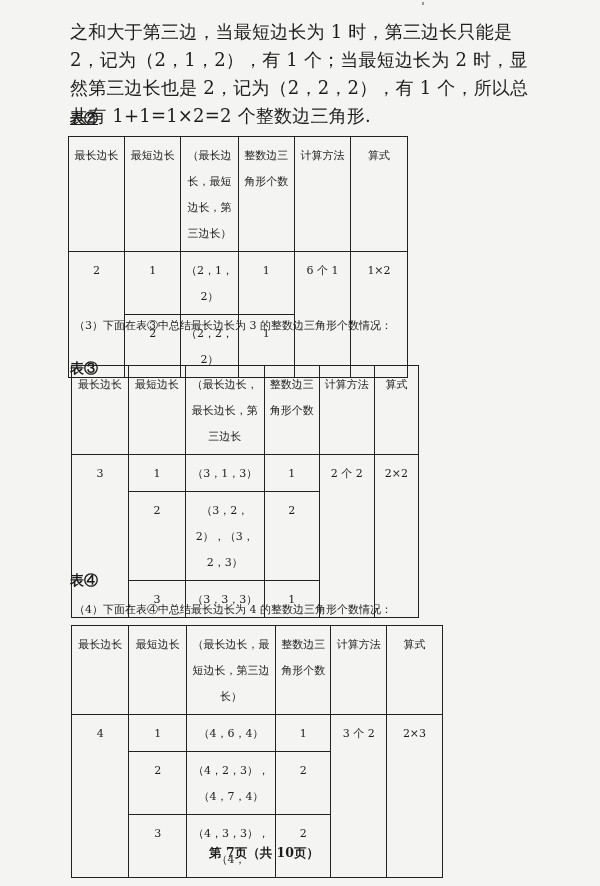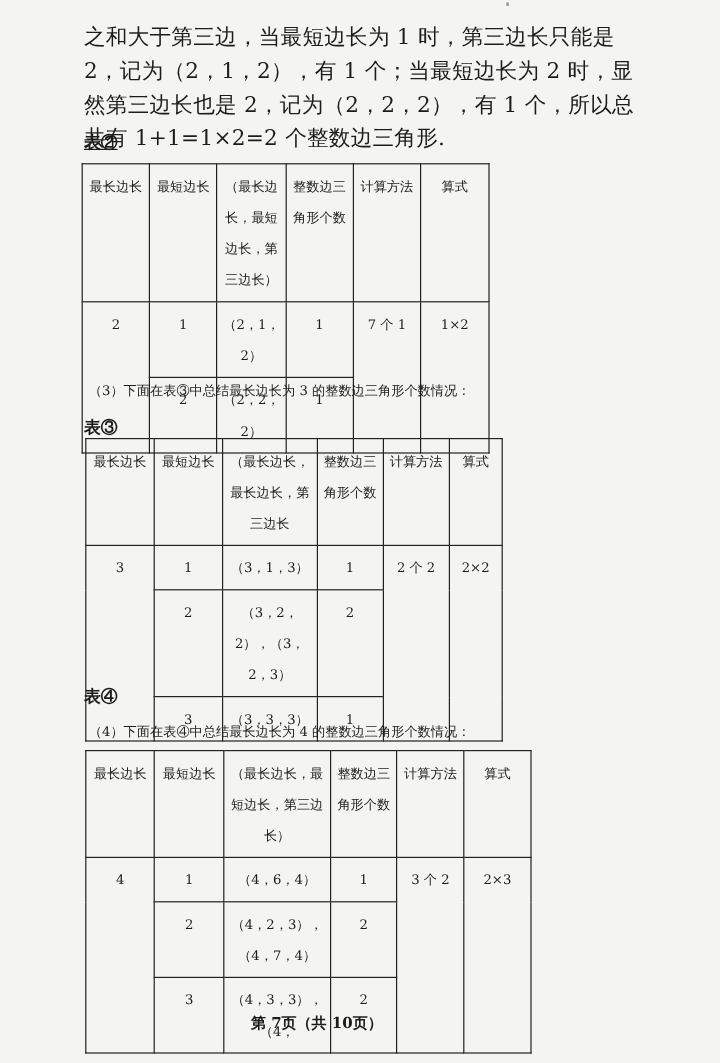--- a/index.html
+++ b/index.html
@@ -31,33 +31,33 @@
     <td style="width:54px">（最长边长，最短边长，第三边长）</td>
     <td style="width:54px">整数边三角形个数</td>
     <td style="width:54px">计算方法</td>
     <td style="width:54px">算式</td>
   </tr>
   <tr style="height:30px;">
     <td rowspan="2">2</td>
     <td>1</td>
     <td>（2，1，2）</td>
     <td>1</td>
-    <td rowspan="2">7 个 1</td>
+    <td rowspan="2">6 个 1</td>
     <td rowspan="2">1×2</td>
   </tr>
   <tr style="height:30px;">
     <td>2</td>
     <td>（2，2，2）</td>
     <td>1</td>
   </tr>
 </tbody>
   </table>
 
 <div class="sub" style="top:318px;">（3）下面在表③中总结最长边长为 3 的整数边三角形个数情况：</div>
-<div class="label" style="top:348px;">表③</div>
+<div class="label" style="top:360px;">表③</div>
 <table style="left:71px; top:365px; width:348px;">
   <tbody>
       <tr style="height:84px;">
     <td style="width:54px">最长边长</td>
     <td style="width:54px">最短边长</td>
     <td style="width:76px">（最长边长，最长边长，第三边长</td>
     <td style="width:52px">整数边三角形个数</td>
     <td style="width:52px">计算方法</td>
     <td style="width:40px">算式</td>
   </tr>

